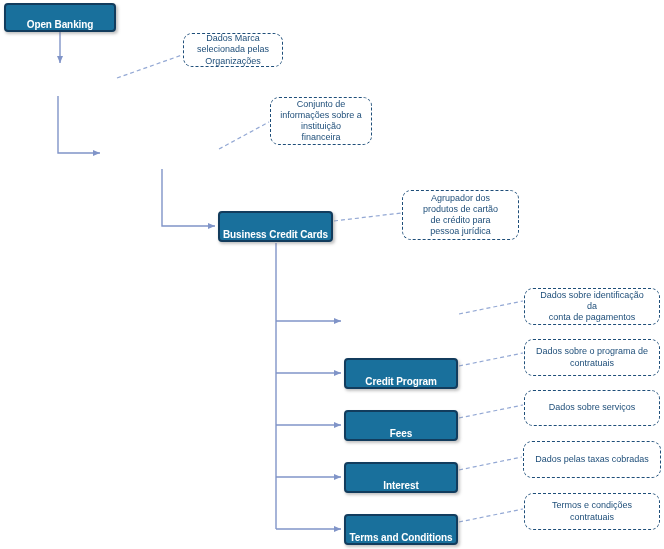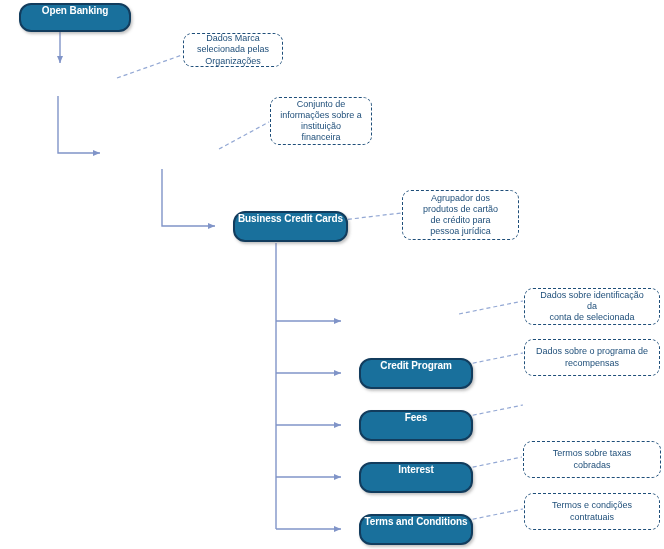--- a/index.html
+++ b/index.html
@@ -15,26 +15,25 @@
   html,body{margin:0;padding:0;}
   body{background:var(--background);font-family:"Liberation Sans",sans-serif;}
   .canvas{
     position:relative;width:664px;height:549px;background:var(--background);overflow:hidden;
   }
   .connectors{position:absolute;left:0;top:0;width:664px;height:549px;}
   .node{
     position:absolute;
     background:var(--node-fill);
     border:2.5px solid var(--node-border);
-    border-radius:12px;
+    border-radius:4px;
     box-sizing:border-box;
-    display:flex;align-items:flex-start;justify-content:center;
+    display:flex;align-items:flex-end;justify-content:center;
     box-shadow:1.5px 2px 3px rgba(120,120,120,0.45);
     cursor:pointer;
-    margin-left:15px;
   }
   .node-label{
     color:var(--node-text);
     font-weight:bold;
     font-size:10px;
     letter-spacing:-0.1px;
     white-space:nowrap;
   }
   .note{
     position:absolute;
@@ -120,24 +119,25 @@
 informações sobre a
 instituição
 financeira</div>
 
   <div class="note" style="left:402px;top:190px;width:117px;height:50px">Agrupador dos
 produtos de cartão
 de crédito para
 pessoa jurídica</div>
 
   <div class="note" style="left:524px;top:288px;width:136px;height:37px">Dados sobre identificação da
-conta de selecionada</div>
+conta de pagamentos</div>
 
   <div class="note" style="left:524px;top:339px;width:136px;height:37px">Dados sobre o programa de
-recompensas</div>
+contratuais</div>
 
+  <div class="note" style="left:524px;top:390px;width:136px;height:36px">Dados sobre serviços</div>
 
-  <div class="note" style="left:523px;top:441px;width:138px;height:37px">Termos sobre taxas cobradas</div>
+  <div class="note" style="left:523px;top:441px;width:138px;height:37px">Dados pelas taxas cobradas</div>
 
   <div class="note" style="left:524px;top:493px;width:136px;height:37px">Termos e condições
 contratuais</div>
 
 </div>
 
 </body></html>

